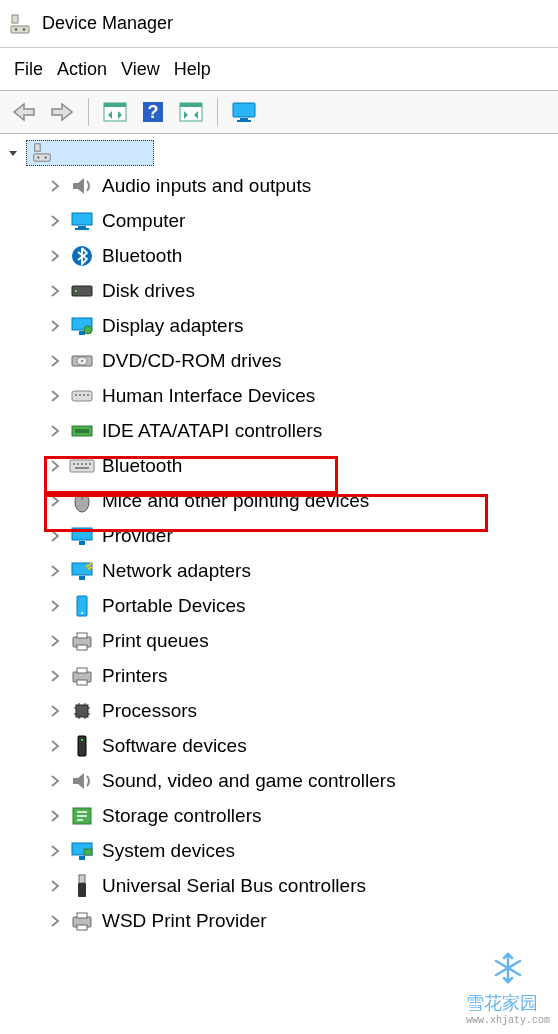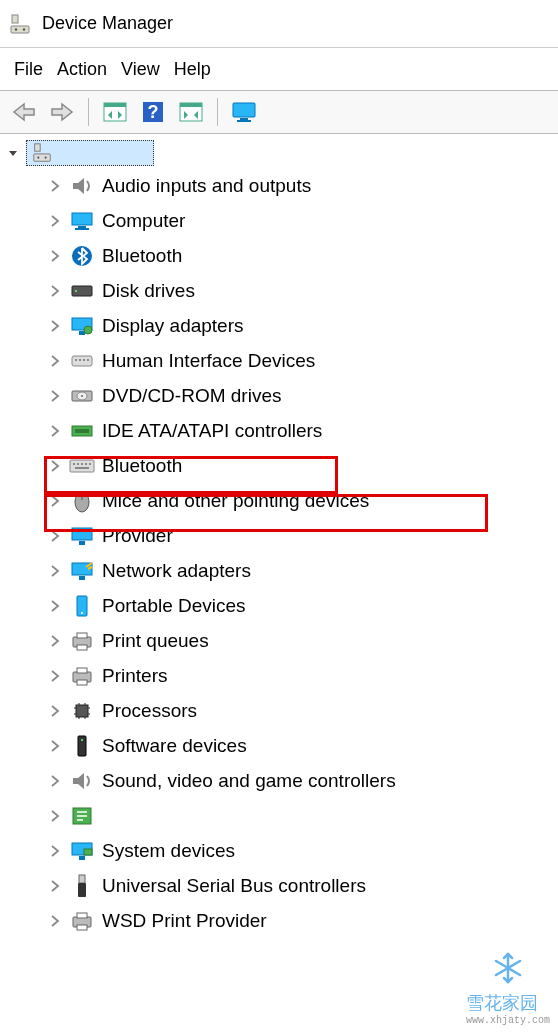--- a/index.html
+++ b/index.html
@@ -182,43 +182,43 @@
         <span class="node-label">Display adapters</span>
       </div>
       <div class="node-row">
         <span class="chev">
           <svg width="10" height="12" viewBox="0 0 10 12">
             <path d="M2 1 L8 6 L2 11" fill="none" stroke="#888" stroke-width="1.8"></path>
           </svg>
         </span>
         <span class="node-icon">
           <svg width="24" height="18" viewBox="0 0 24 18">
+            <rect x="2" y="4" width="20" height="10" rx="1" fill="#bbb" stroke="#666"></rect>
+            <ellipse cx="12" cy="9" rx="5" ry="4" fill="#eee" stroke="#888"></ellipse>
+            <circle cx="12" cy="9" r="1" fill="#666"></circle>
+          </svg>
+        </span>
+        <span class="node-label">DVD/CD-ROM drives</span>
+      </div>
+      <div class="node-row">
+        <span class="chev">
+          <svg width="10" height="12" viewBox="0 0 10 12">
+            <path d="M2 1 L8 6 L2 11" fill="none" stroke="#888" stroke-width="1.8"></path>
+          </svg>
+        </span>
+        <span class="node-icon">
+          <svg width="24" height="18" viewBox="0 0 24 18">
             <rect x="2" y="4" width="20" height="10" rx="2" fill="#ddd" stroke="#888"></rect>
             <rect x="5" y="7" width="2" height="2" fill="#888"></rect>
             <rect x="9" y="7" width="2" height="2" fill="#888"></rect>
             <rect x="13" y="7" width="2" height="2" fill="#888"></rect>
             <rect x="17" y="7" width="2" height="2" fill="#888"></rect>
           </svg>
         </span>
         <span class="node-label">Human Interface Devices</span>
-      </div>
-      <div class="node-row">
-        <span class="chev">
-          <svg width="10" height="12" viewBox="0 0 10 12">
-            <path d="M2 1 L8 6 L2 11" fill="none" stroke="#888" stroke-width="1.8"></path>
-          </svg>
-        </span>
-        <span class="node-icon">
-          <svg width="24" height="18" viewBox="0 0 24 18">
-            <rect x="2" y="4" width="20" height="10" rx="1" fill="#bbb" stroke="#666"></rect>
-            <ellipse cx="12" cy="9" rx="5" ry="4" fill="#eee" stroke="#888"></ellipse>
-            <circle cx="12" cy="9" r="1" fill="#666"></circle>
-          </svg>
-        </span>
-        <span class="node-label">DVD/CD-ROM drives</span>
       </div>
       <div class="node-row">
         <span class="chev">
           <svg width="10" height="12" viewBox="0 0 10 12">
             <path d="M2 1 L8 6 L2 11" fill="none" stroke="#888" stroke-width="1.8"></path>
           </svg>
         </span>
         <span class="node-icon">
           <svg width="24" height="18" viewBox="0 0 24 18">
             <rect x="2" y="4" width="20" height="10" fill="#4caf50" stroke="#2e7d32"></rect>
@@ -387,20 +387,21 @@
           <svg width="10" height="12" viewBox="0 0 10 12">
             <path d="M2 1 L8 6 L2 11" fill="none" stroke="#888" stroke-width="1.8"></path>
           </svg>
         </span>
         <span class="node-icon">
           <svg width="22" height="20" viewBox="0 0 22 20">
             <rect x="2" y="2" width="18" height="16" fill="#4caf50" stroke="#2e7d32"></rect>
             <path d="M6 6 L16 6 M6 10 L16 10 M6 14 L12 14" stroke="#fff" stroke-width="1.5"></path>
           </svg>
         </span>
+        <span class="node-label">Storage controllers</span>
       </div>
       <div class="node-row">
         <span class="chev">
           <svg width="10" height="12" viewBox="0 0 10 12">
             <path d="M2 1 L8 6 L2 11" fill="none" stroke="#888" stroke-width="1.8"></path>
           </svg>
         </span>
         <span class="node-icon">
           <svg width="24" height="20" viewBox="0 0 24 20">
             <rect x="2" y="2" width="20" height="12" fill="#29b6f6" stroke="#0277bd"></rect>

